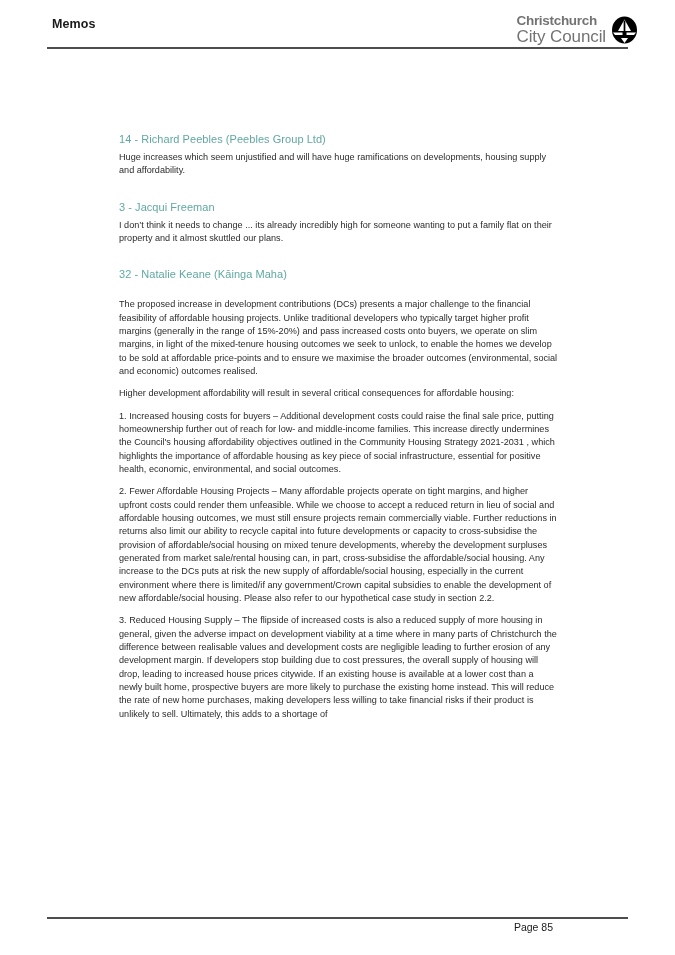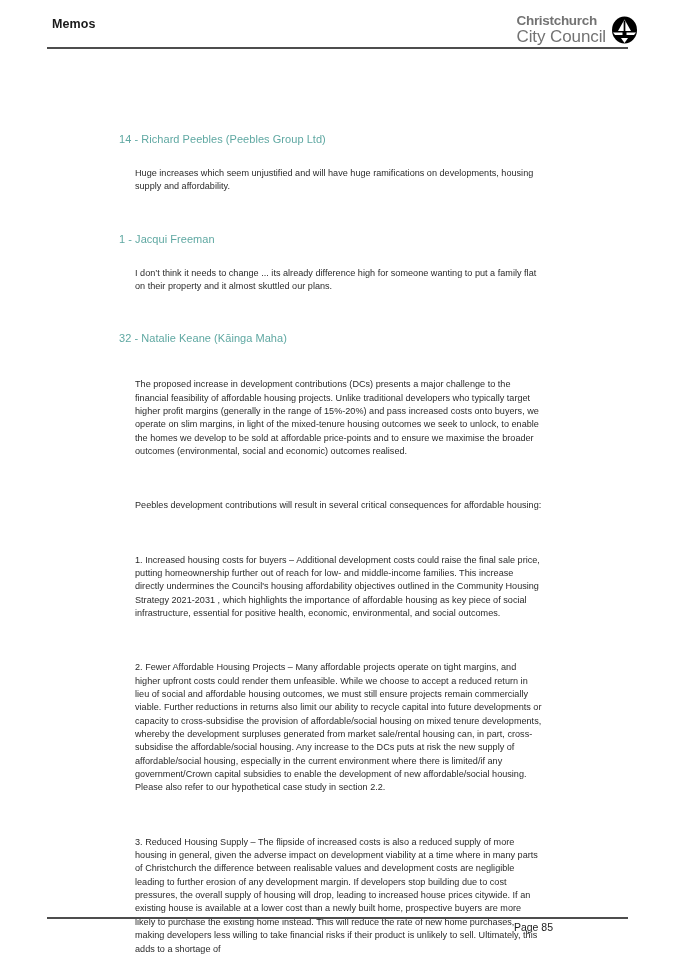--- a/index.html
+++ b/index.html
@@ -91,21 +91,21 @@
     font-size: 11px;
     color: #5fa8a2;
     line-height: 1.45;
     margin: 0;
     letter-spacing: 0.05px;
   }
   .body-text {
     font-size: 9.1px;
     color: #2b2b2b;
     line-height: 13.35px;
-    margin: 16px;
+    margin: 0;
     letter-spacing: 0.01px;
     text-align: left;
   }
   .gap-sm { height: 3px; }
   .gap-lg { height: 22px; }
   .gap-para { height: 9px; }
   .gap-block { height: 15px; }
 
   
   .page-footer {
@@ -161,33 +161,33 @@
 
     <div>
       <p class="submitter-heading">14 - Richard Peebles (Peebles Group Ltd)</p>
       <div class="gap-sm"></div>
       <p class="body-text">Huge increases which seem unjustified and will have huge ramifications on developments, housing supply and affordability.</p>
     </div>
 
     <div class="gap-lg"></div>
 
     <div>
-      <p class="submitter-heading">1 - Jacqui Freeman</p>
+      <p class="submitter-heading">3 - Jacqui Freeman</p>
       <div class="gap-sm"></div>
-      <p class="body-text">I don’t think it needs to change ... its already difference high for someone wanting to put a family flat on their property and it almost skuttled our plans.</p>
+      <p class="body-text">I don’t think it needs to change ... its already incredibly high for someone wanting to put a family flat on their property and it almost skuttled our plans.</p>
     </div>
 
     <div class="gap-lg"></div>
 
     <div>
       <p class="submitter-heading">32 - Natalie Keane (Kāinga Maha)</p>
       <div class="gap-block"></div>
       <p class="body-text">The proposed increase in development contributions (DCs) presents a major challenge to the financial feasibility of affordable housing projects. Unlike traditional developers who typically target higher profit margins (generally in the range of 15%-20%) and pass increased costs onto buyers, we operate on slim margins, in light of the mixed-tenure housing outcomes we seek to unlock, to enable the homes we develop to be sold at affordable price-points and to ensure we maximise the broader outcomes (environmental, social and economic) outcomes realised.</p>
       <div class="gap-para"></div>
-      <p class="body-text">Peebles development contributions will result in several critical consequences for affordable housing:</p>
+      <p class="body-text">Higher development affordability will result in several critical consequences for affordable housing:</p>
       <div class="gap-para"></div>
       <p class="body-text">1. Increased housing costs for buyers – Additional development costs could raise the final sale price, putting homeownership further out of reach for low- and middle-income families. This increase directly undermines the Council's housing affordability objectives outlined in the Community Housing Strategy 2021-2031 , which highlights the importance of affordable housing as key piece of social infrastructure, essential for positive health, economic, environmental, and social outcomes.</p>
       <div class="gap-para"></div>
       <p class="body-text">2. Fewer Affordable Housing Projects – Many affordable projects operate on tight margins, and higher upfront costs could render them unfeasible. While we choose to accept a reduced return in lieu of social and affordable housing outcomes, we must still ensure projects remain commercially viable. Further reductions in returns also limit our ability to recycle capital into future developments or capacity to cross-subsidise the provision of affordable/social housing on mixed tenure developments, whereby the development surpluses generated from market sale/rental housing can, in part, cross-subsidise the affordable/social housing. Any increase to the DCs puts at risk the new supply of affordable/social housing, especially in the current environment where there is limited/if any government/Crown capital subsidies to enable the development of new affordable/social housing. Please also refer to our hypothetical case study in section 2.2.</p>
       <div class="gap-para"></div>
       <p class="body-text">3. Reduced Housing Supply – The flipside of increased costs is also a reduced supply of more housing in general, given the adverse impact on development viability at a time where in many parts of Christchurch the difference between realisable values and development costs are negligible leading to further erosion of any development margin. If developers stop building due to cost pressures, the overall supply of housing will drop, leading to increased house prices citywide. If an existing house is available at a lower cost than a newly built home, prospective buyers are more likely to purchase the existing home instead. This will reduce the rate of new home purchases, making developers less willing to take financial risks if their product is unlikely to sell. Ultimately, this adds to a shortage of</p>
     </div>
 
   </div>
 

